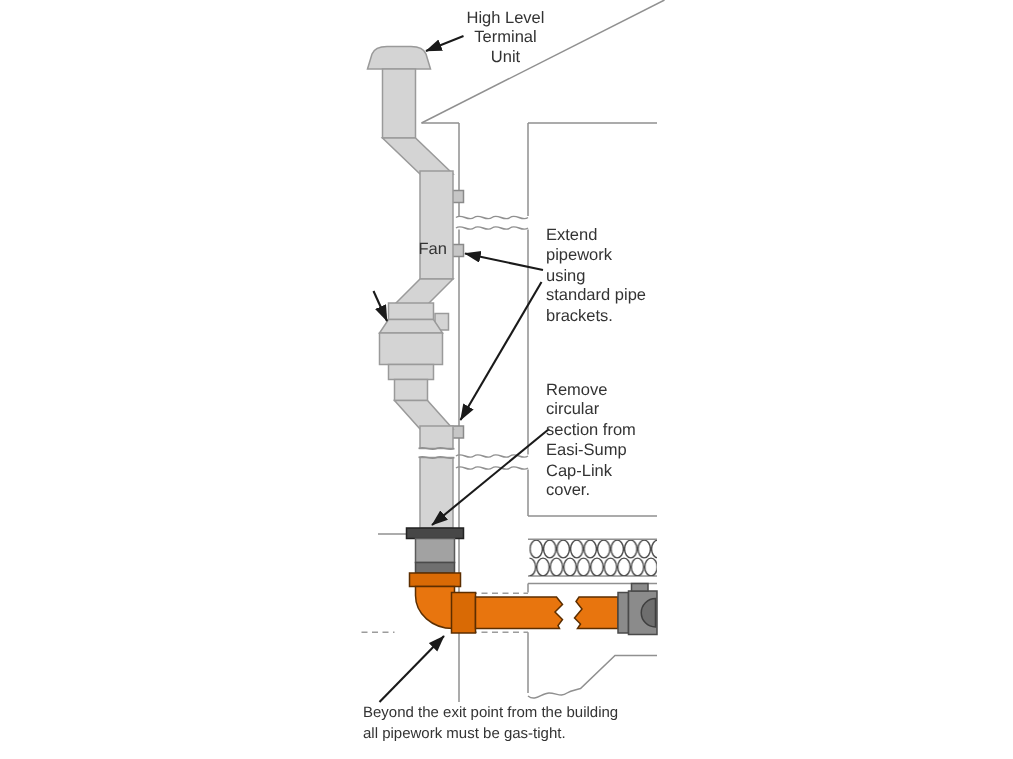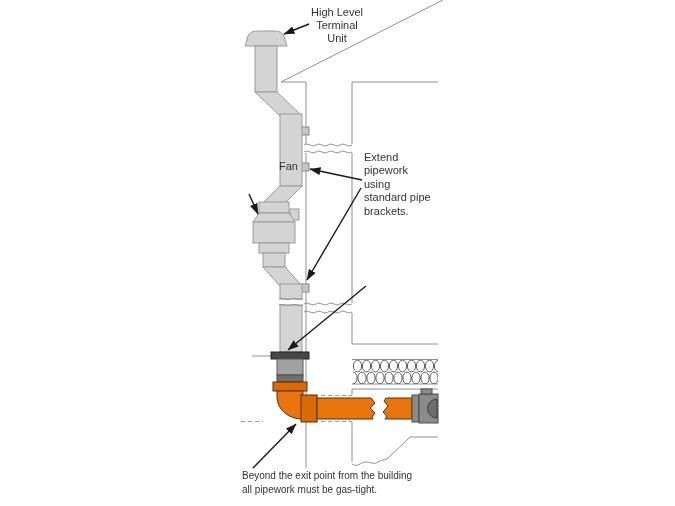--- a/index.html
+++ b/index.html
@@ -118,16 +118,22 @@
 Unit</div>
 
   <div class="lbl" style="left:238px;top:160px;margin-left:41px;">Fan</div>
 
   <div class="lbl" style="left:364px;top:151px;width:90px;">Extend
 pipework
 using
 standard pipe
 brackets.</div>
 
+  <div class="lbl" style="left:364px;top:254px;width:90px;">Remove
+circular
+section from
+Easi-Sump
+Cap-Link
+cover.</div>
 
   <div class="lbl bottom" style="left:242px;top:469px;width:230px;">Beyond the exit point from the building
 all pipework must be gas-tight.</div>
 </div>
 
 </body></html>

